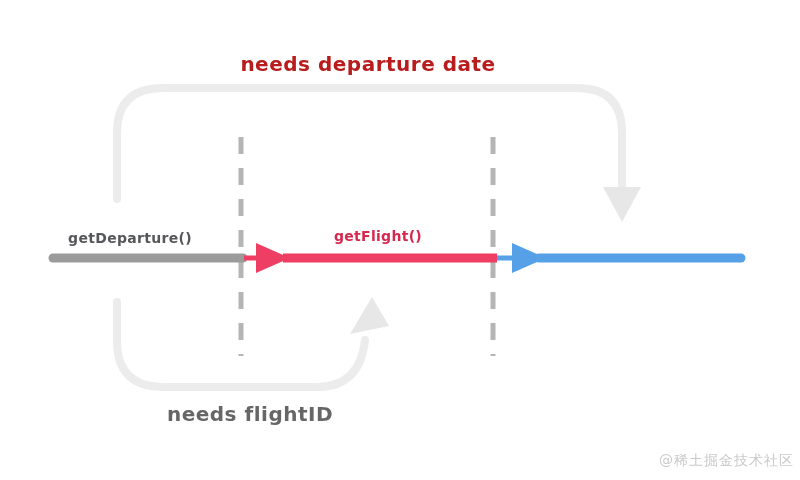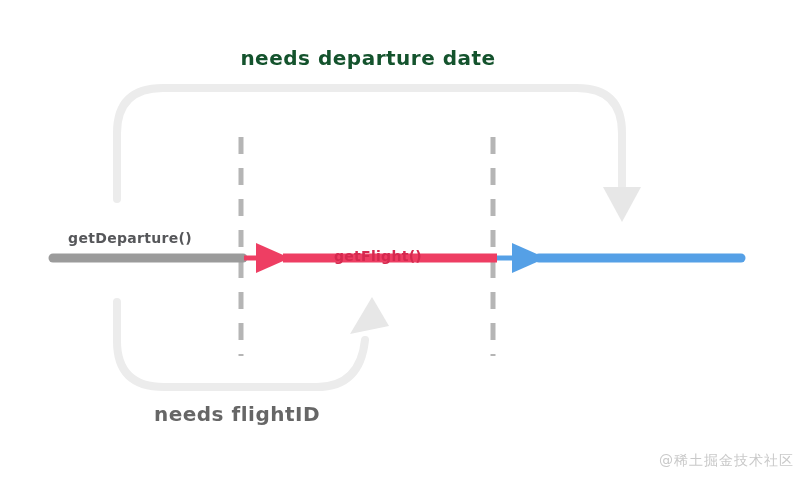--- a/index.html
+++ b/index.html
@@ -50,23 +50,23 @@
 
     <line x1="244" y1="258" x2="260" y2="258" stroke-width="5" stroke="#ee3e63"></line>
     <polygon points="256,243 256,273 290,258" fill="#ee3e63"></polygon>
     <line x1="283" y1="258" x2="497" y2="258" stroke-width="9" stroke="#ee3e63"></line>
 
     <line x1="497" y1="258" x2="514" y2="258" stroke-width="5" stroke="#55a0e6"></line>
     <polygon points="512,243 512,273 546,258" fill="#55a0e6"></polygon>
     <line x1="539" y1="258" x2="741" y2="258" stroke-width="9" stroke-linecap="round" stroke="#55a0e6"></line>
   </svg>
 
-  <div class="label annotation" style="left: 368px; top: 46px; color: #14532d;">needs departure date</div>
+  <div class="label annotation" style="left: 368px; top: 52px; color: #b91c1c;">needs departure date</div>
 
   <div class="label fn-label" style="left: 130px; top: 230px; color: rgb(86, 87, 90);">getDeparture()</div>
 
-  <div class="label fn-label" style="left: 378px; top: 228px; color: rgb(213, 41, 79); margin-top: 20px;">getFlight()</div>
+  <div class="label fn-label" style="left: 378px; top: 228px; color: rgb(213, 41, 79);">getFlight()</div>
 
 
-  <div class="label annotation" style="left: 237px; top: 402px; color: rgb(102, 102, 102);">needs flightID</div>
+  <div class="label annotation" style="left: 250px; top: 402px; color: rgb(102, 102, 102);">needs flightID</div>
 
   <div class="watermark" style="color: rgb(201, 201, 201);">@稀土掘金技术社区</div>
 </div>
 
 </body></html>

